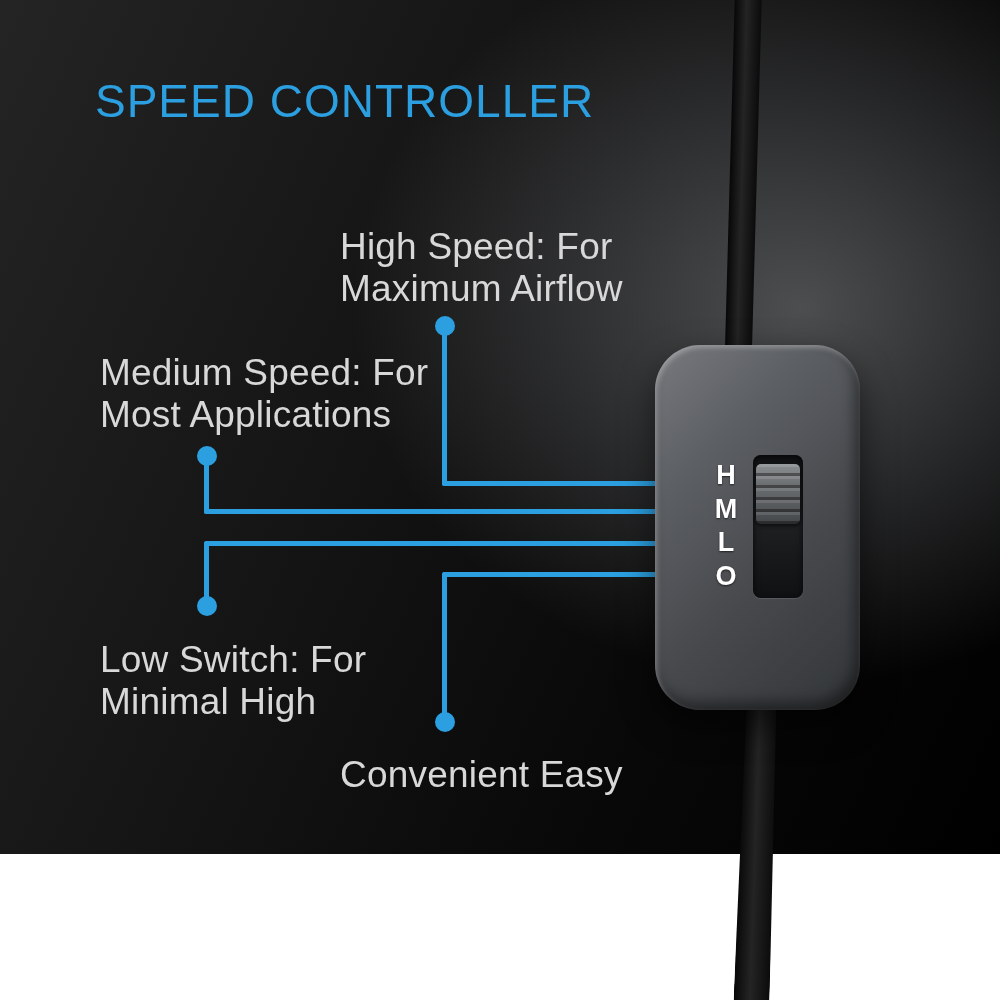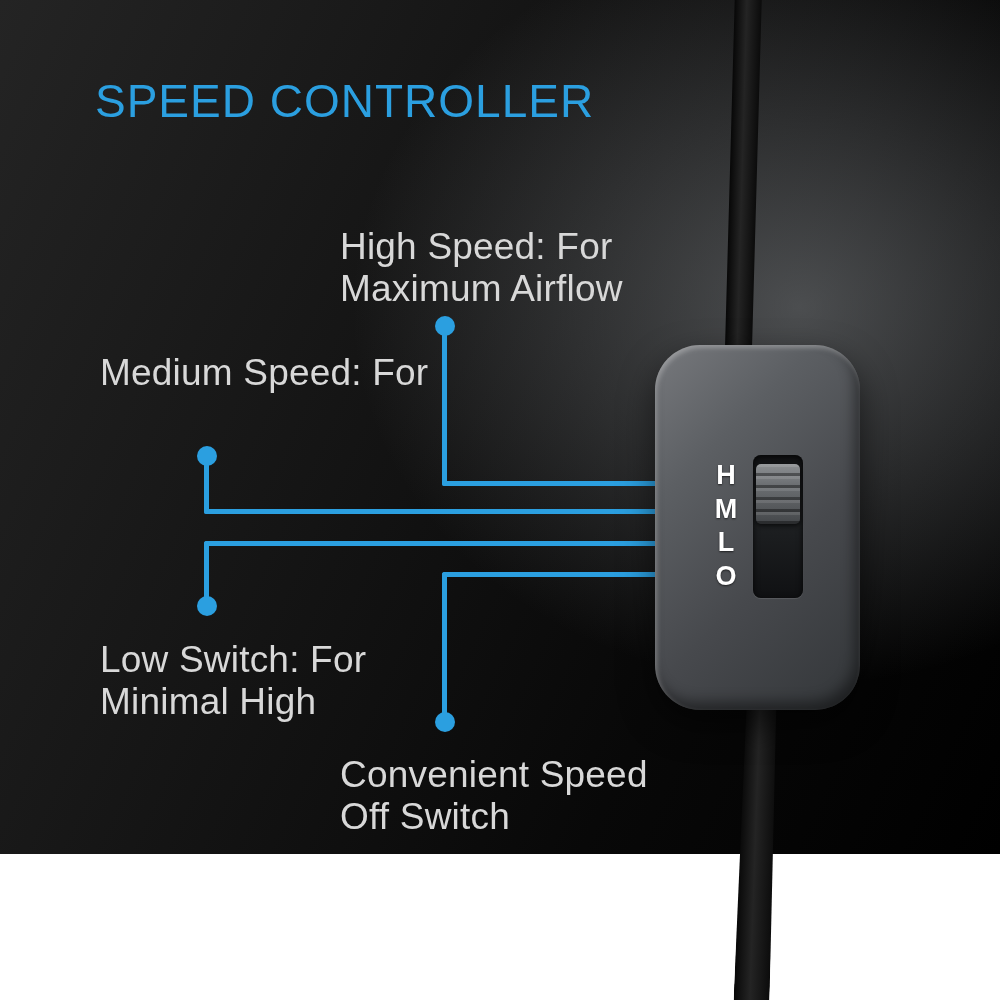--- a/index.html
+++ b/index.html
@@ -153,30 +153,30 @@
 
   <div class="page-title">SPEED CONTROLLER</div>
 
   <div class="ann ann-high">
     <div>High Speed: For</div>
     <div>Maximum Airflow</div>
   </div>
 
   <div class="ann ann-medium">
     <div>Medium Speed: For</div>
+    <div>Most Applications</div>
   </div>
 
   <div class="ann ann-low">
     <div>Low Switch: For</div>
     <div>Minimal High</div>
   </div>
 
   <div class="ann ann-off">
-    <div>Convenient Speed</div>
-    <div>Off Switch</div>
+    <div>Convenient Easy</div>
   </div>
 
   <div class="v-line line-high-v"></div>
   <div class="h-line line-high-h"></div>
   <div class="v-line line-medium-v"></div>
   <div class="h-line line-medium-h"></div>
   <div class="h-line line-low-h"></div>
   <div class="v-line line-low-v"></div>
   <div class="h-line line-off-h"></div>
   <div class="v-line line-off-v"></div>

